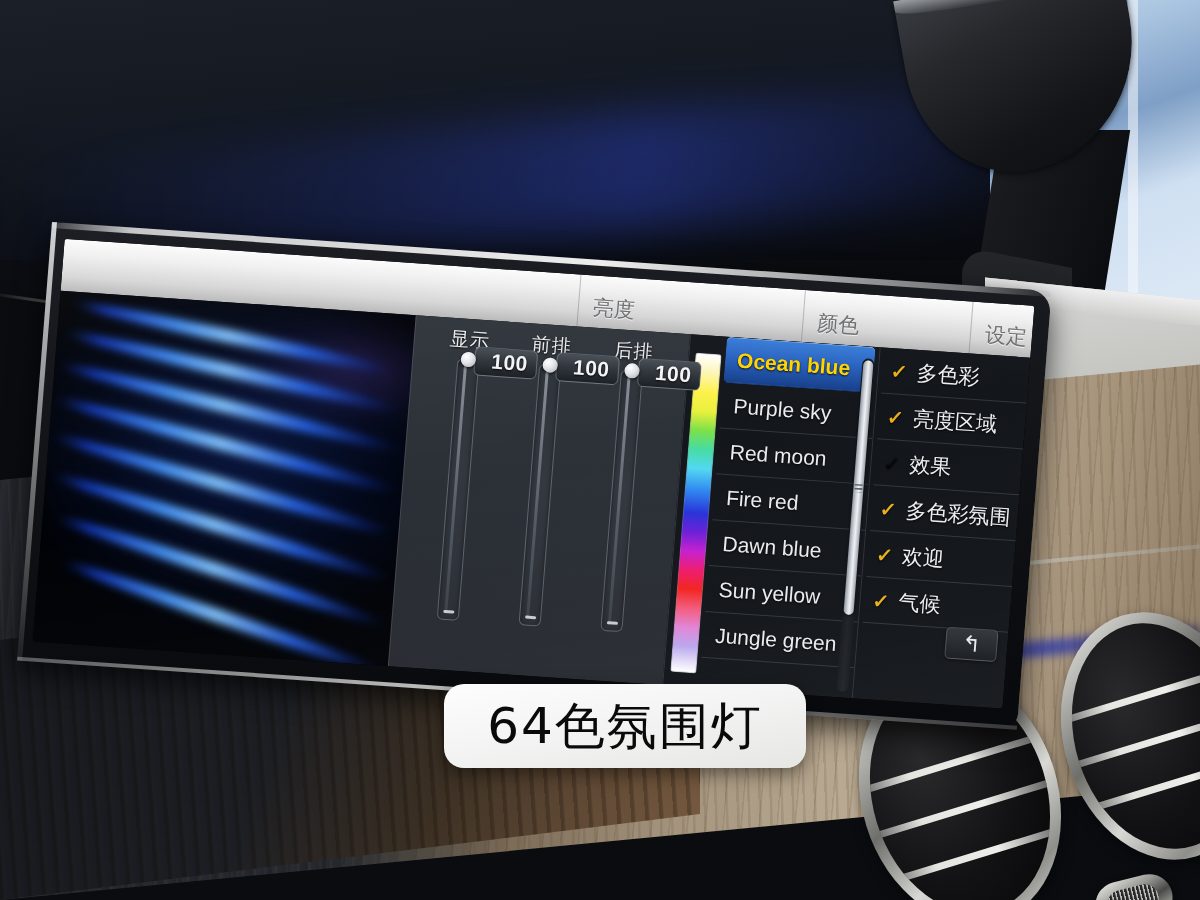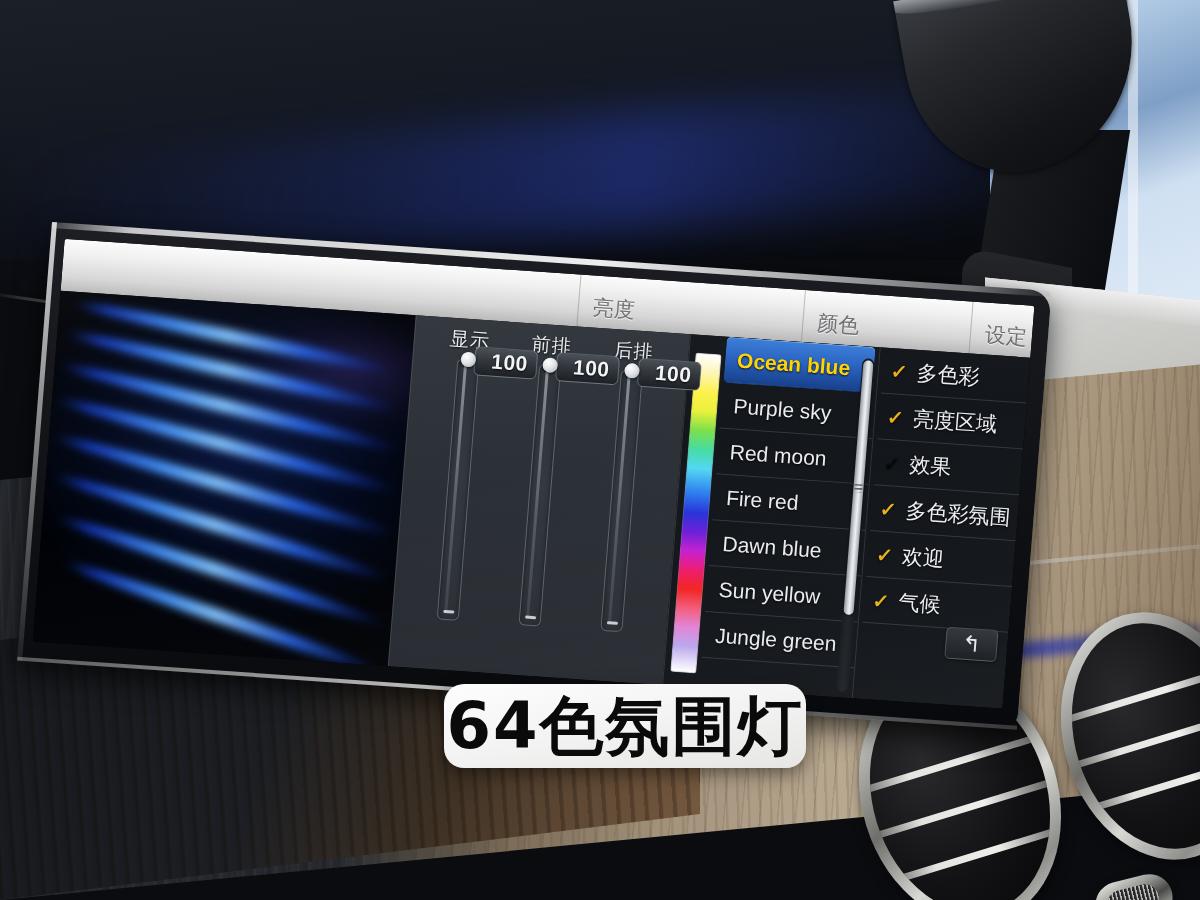--- a/index.html
+++ b/index.html
@@ -418,21 +418,21 @@
   #caption {
     position:absolute;
     left:444px; top:684px;
     width:362px; height:84px;
     background:linear-gradient(170deg,#fdfdfd 0%,#f4f4f4 45%,#e6e6e4 100%);
     border-radius:20px;
     display:flex; align-items:center; justify-content:center;
     box-shadow:0 6px 18px rgba(0,0,0,0.45);
   }
   #caption-text {
-    font-size:64px; font-weight:bold; color:#0a0a0a;
+    font-size:50px; font-weight:normal; color:#0a0a0a;
     letter-spacing:2px;
     font-family:"DejaVu Sans", sans-serif;
     text-align:center;
   }
 </style>
 </head>
 <body>
 
 <div id="scene">
 

